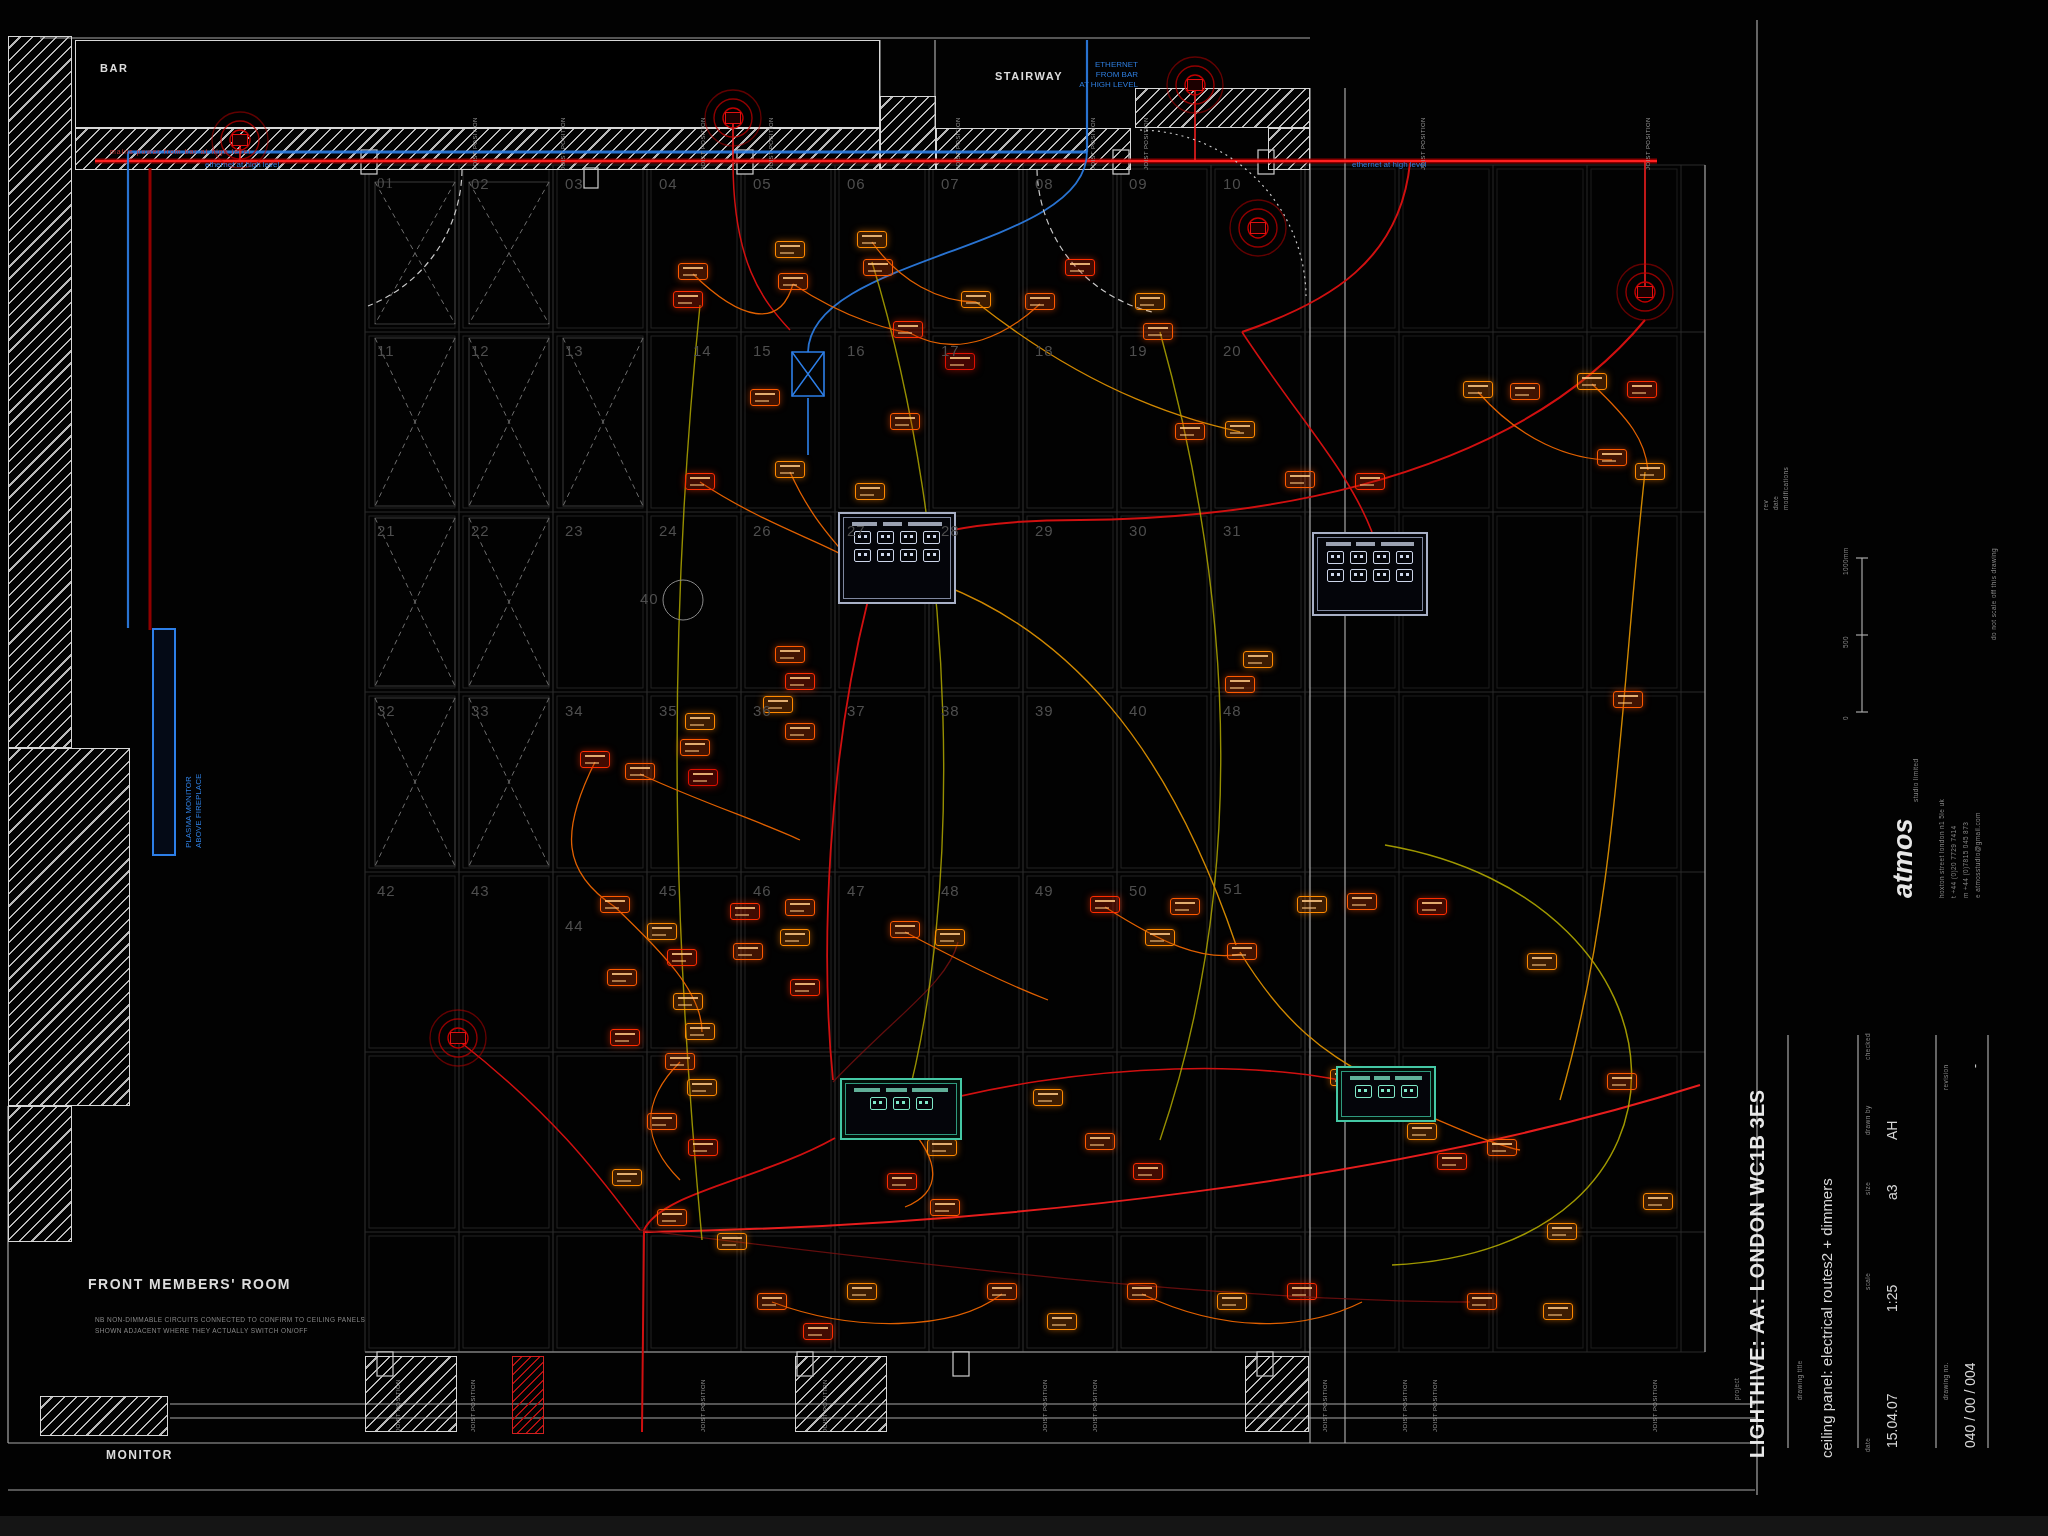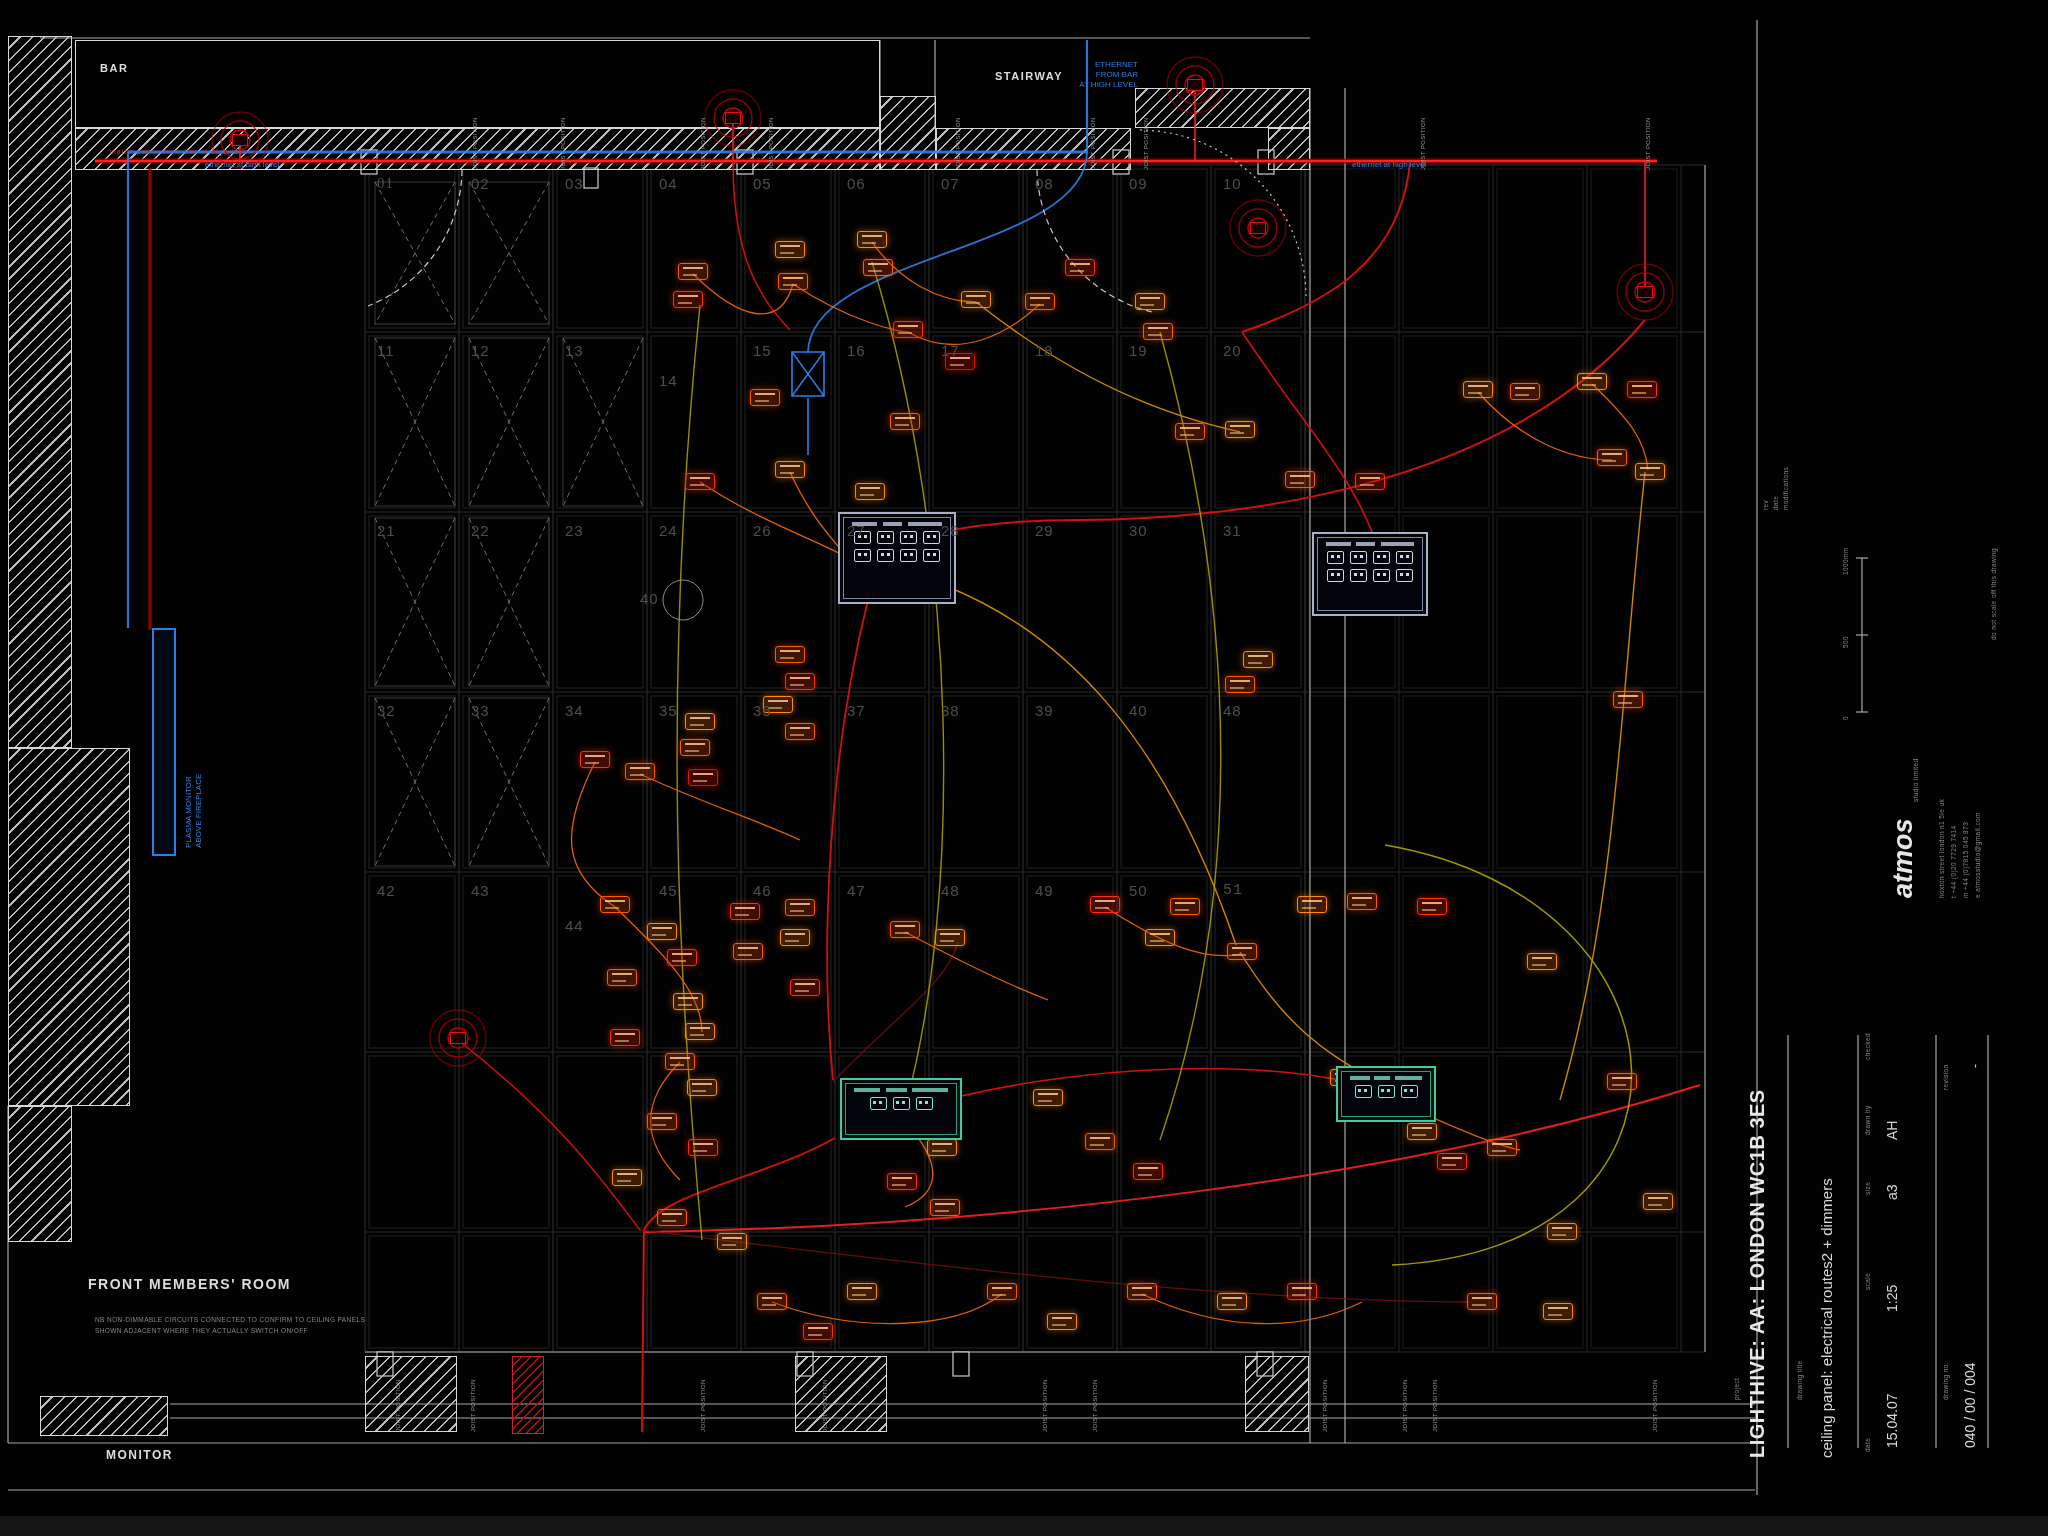--- a/index.html
+++ b/index.html
@@ -510,21 +510,21 @@
     <div class="gridnum" style="left:659px;top:175px;">04</div>
     <div class="gridnum" style="left:753px;top:175px;">05</div>
     <div class="gridnum" style="left:847px;top:175px;">06</div>
     <div class="gridnum" style="left:941px;top:175px;">07</div>
     <div class="gridnum" style="left:1035px;top:175px;">08</div>
     <div class="gridnum" style="left:1129px;top:175px;">09</div>
     <div class="gridnum" style="left:1223px;top:175px;">10</div>
     <div class="gridnum" style="left:377px;top:342px;">11</div>
     <div class="gridnum" style="left:471px;top:342px;">12</div>
     <div class="gridnum" style="left:565px;top:342px;">13</div>
-    <div class="gridnum" style="left:659px;top:342px;margin-top:30px;">14</div>
+    <div class="gridnum" style="left:693px;top:342px;">14</div>
     <div class="gridnum" style="left:753px;top:342px;">15</div>
     <div class="gridnum" style="left:847px;top:342px;">16</div>
     <div class="gridnum" style="left:941px;top:342px;">17</div>
     <div class="gridnum" style="left:1035px;top:342px;">18</div>
     <div class="gridnum" style="left:1129px;top:342px;">19</div>
     <div class="gridnum" style="left:1223px;top:342px;">20</div>
     <div class="gridnum" style="left:377px;top:522px;">21</div>
     <div class="gridnum" style="left:471px;top:522px;">22</div>
     <div class="gridnum" style="left:565px;top:522px;">23</div>
     <div class="gridnum" style="left:659px;top:522px;">24</div>

